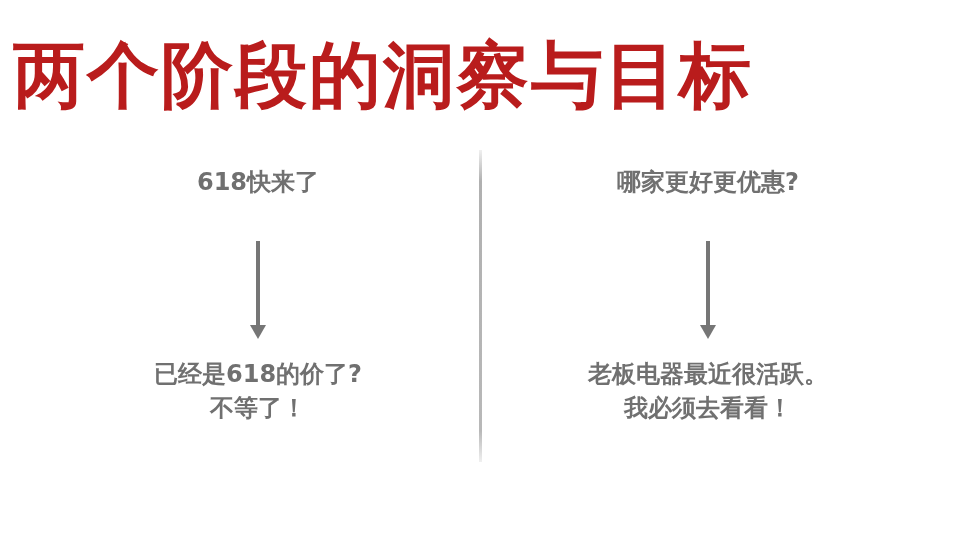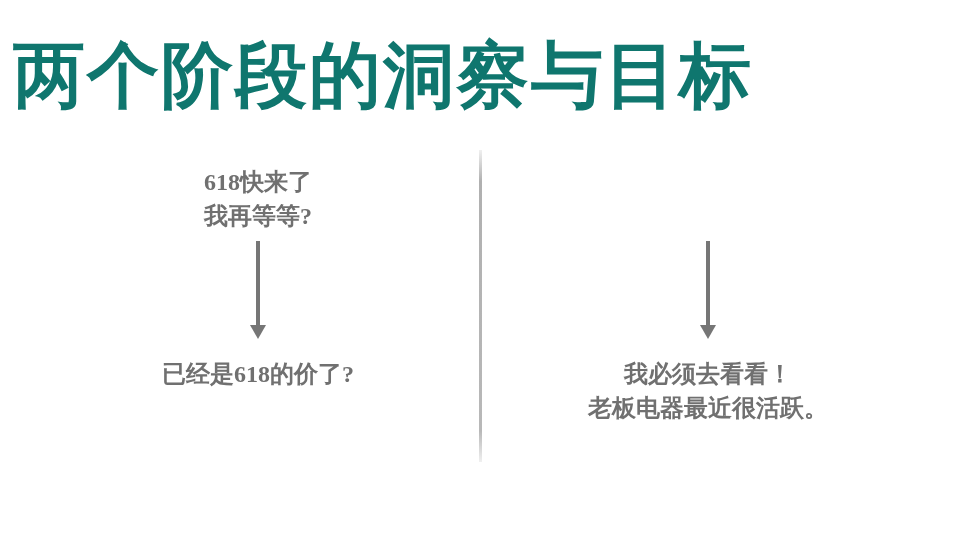--- a/index.html
+++ b/index.html
@@ -1,45 +1,46 @@
 <!DOCTYPE html>
 <html><head>
 <meta charset="utf-8">
 <style>
   html, body { margin:0; padding:0; }
   body { width:960px; height:540px; background:#ffffff; position:relative; overflow:hidden;
          font-family:"DejaVu Sans", "Liberation Sans", sans-serif; color:#707070; }
   .title { position:absolute; left:0; top:30px; width:766px; text-align:center;
-           font-size:72px; font-weight:bold; color:#0f766e; letter-spacing:2px; line-height:90px; }
-  .col { position:absolute; top:165px; width:300px; text-align:center;font-family:Liberation Serif, serif; }
+           font-size:72px; font-weight:bold; color:#b91c1c; letter-spacing:2px; line-height:90px; }
+  .col { position:absolute; top:165px; width:300px; text-align:center; }
   .col.left { left:108px; }
   .col.right { left:558px; }
   .txt { font-size:24px; line-height:34px; color:#707070; font-weight:bold; }
   .arrow { position:absolute; left:50%; width:4px; margin-left:-2px; background:#767676; }
   .arrow::after { content:""; position:absolute; left:-6px; bottom:-12px; border-left:8px solid transparent;
                   border-right:8px solid transparent; border-top:14px solid #767676; }
   .bottom { position:absolute; left:0; width:100%; top:192px; }
   .divider { position:absolute; left:479px; top:150px; width:3px; height:312px;
              background:linear-gradient(to bottom, rgba(180,180,180,0.2), #b0b0b0 10%, #b8b8b8 90%, rgba(180,180,180,0.2)); }
 </style>
 </head>
 <body>
 
 <div class="title">两个阶段的洞察与目标</div>
 
 <div class="col left">
   <div class="txt">618快来了</div>
-  <div class="txt">我再等等?</div>
   <div class="arrow" style="top:76px;height:86px;"></div>
   <div class="bottom">
     <div class="txt">已经是618的价了?</div>
+    <div class="txt">不等了！</div>
   </div>
 </div>
 
 <div class="divider"></div>
 
 <div class="col right">
+  <div class="txt">哪家更好更优惠?</div>
   <div class="arrow" style="top:76px;height:86px;"></div>
   <div class="bottom">
+    <div class="txt">老板电器最近很活跃。</div>
     <div class="txt">我必须去看看！</div>
-    <div class="txt">老板电器最近很活跃。</div>
   </div>
 </div>
 
 </body></html>

